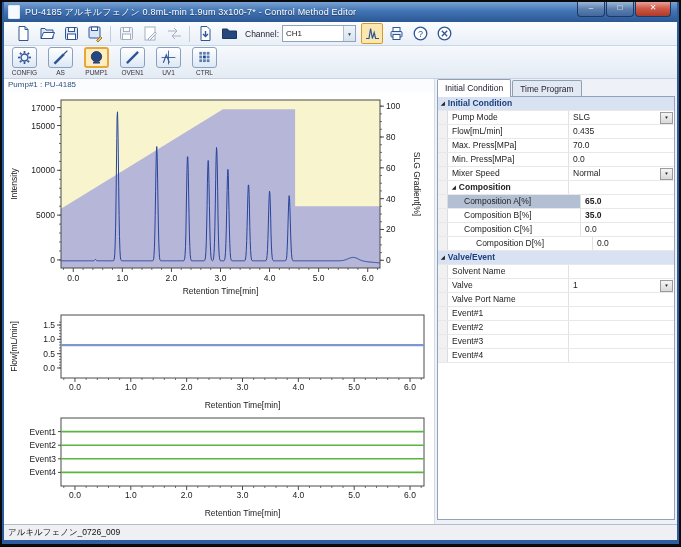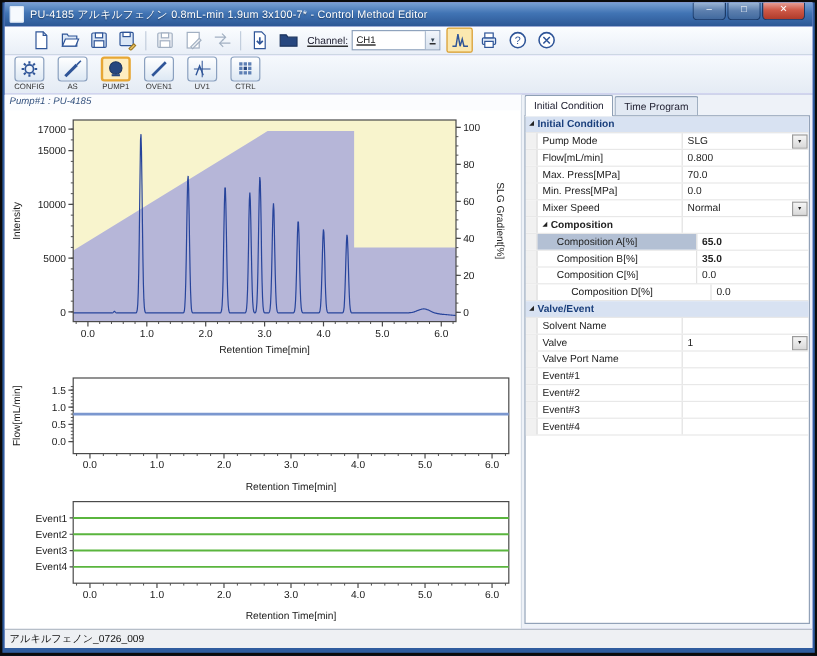--- a/index.html
+++ b/index.html
@@ -8,38 +8,38 @@
   .window{position:absolute;left:2px;top:0;width:673px;height:538px;background:#c4b5fd;display:flex;flex-direction:column;}
   
   .titlebar{height:20px;background:linear-gradient(#7aa2d4,#4174b4 45%,#2c5795);display:flex;align-items:center;position:relative;flex:0 0 auto;}
   .title-icon{width:10px;height:12px;margin:0 5px 0 4px;border:1px solid #dfe9f6;background:#f6fafe;border-radius:1px;}
   .title-text{color:#fff;font-size:9px;letter-spacing:.2px;text-shadow:0 1px 1px rgba(0,0,0,.45);white-space:nowrap;}
   .win-controls{position:absolute;top:0;right:6px;display:flex;}
   .wbtn{width:26px;height:14px;border:1px solid #1c3a66;border-top:none;border-radius:0 0 4px 4px;background:linear-gradient(#9db7d6,#5c7fae 50%,#41699e);margin-left:1px;color:#fff;font-size:8px;line-height:13px;text-align:center;}
   .wbtn.close{width:34px;background:linear-gradient(#e9a199,#cf5a48 45%,#b03a2a);}
   .wbtn span{display:inline-block;transform:translateY(-1px);}
   
-  .toolbar1{height:23px;background:linear-gradient(#fbfdff,#e9eff7);border-bottom:1px solid #cdd7e4;display:flex;align-items:center;padding-left:18px;flex:0 0 auto;text-decoration:underline;}
+  .toolbar1{height:23px;background:linear-gradient(#fbfdff,#e9eff7);border-bottom:1px solid #cdd7e4;display:flex;align-items:center;padding-left:7px;flex:0 0 auto;}
   .tbtn{width:20px;height:19px;display:flex;align-items:center;justify-content:center;border:1px solid transparent;border-radius:2px;margin:0 1px;}
   .tbtn.hl{border:1px solid #d89a28;background:#fbe8b0;}
   .tsep{width:1px;height:16px;background:#c2cedd;margin:0 3px;}
   .channel-wrap{display:flex;align-items:center;margin:0 4px;}
   .channel-label{font-size:8.5px;color:#223;margin-right:3px;}
   .channel-select{width:72px;height:15px;background:#fff;border:1px solid #8fa3bd;display:flex;align-items:center;position:relative;}
   .channel-select .val{font-size:8px;color:#222;padding-left:3px;flex:1;}
   .channel-select .arrow{width:11px;height:100%;background:linear-gradient(#f2f6fb,#d7e1ee);border-left:1px solid #aebdd0;font-size:5px;color:#345;display:flex;align-items:center;justify-content:center;}
   .toolbar2{height:31px;background:linear-gradient(#f6f9fd,#e4ebf4);border-bottom:1px solid #c8d2e0;display:flex;align-items:flex-start;padding:1px 0 0 3px;flex:0 0 auto;}
   .module{display:flex;flex-direction:column;align-items:center;width:35px;background:none;border:none;padding:0;margin-right:1px;}
   .module .ic{width:25px;height:21px;border:1px solid #8aa0bf;border-radius:3px;background:linear-gradient(#ffffff,#dde8f4);display:flex;align-items:center;justify-content:center;box-sizing:border-box;}
   .module.selected .ic{border:2px solid #e7a735;background:#fdedc0;}
   .module .mlabel{font-size:6.5px;color:#333;margin-top:1px;white-space:nowrap;}
   
   .content{flex:1;display:flex;min-height:0;background:#eef2f8;}
   .left-col{width:430px;background:#fff;border-right:1px solid #d4dce6;display:flex;flex-direction:column;}
-  .pump-header{height:12px;font-size:8px;color:#33517e;padding:1px 0 0 4px;background:#fbfcfe;font-style:italic;}
+  .pump-header{height:12px;font-size:8px;color:#33517e;padding:1px 0 0 4px;background:#fbfcfe;}
   .left-col svg{display:block;flex:0 0 auto;}
   .right-panel{flex:1;margin:1px 2px 4px 2px;display:flex;flex-direction:column;min-width:0;}
   .tabs{display:flex;align-items:flex-end;height:17px;flex:0 0 auto;}
   .tab{font-size:8.5px;color:#223;padding:2px 7px 2px 7px;border:1px solid #8fa0b5;border-bottom:none;background:#e2e9f3;border-radius:2px 2px 0 0;margin-right:1px;height:12px;line-height:12px;}
   .tab.active{background:#fff;height:13px;line-height:13px;position:relative;z-index:2;}
   .prop-grid{flex:1;background:#fff;border:1px solid #92a2b8;margin-top:-1px;overflow:hidden;}
   .pg-row{display:flex;height:13px;line-height:13px;border-bottom:1px solid #e8e8e8;font-size:8.5px;color:#222;}
   .pg-group{background:#d8e2f2;color:#1a3f7c;font-weight:bold;padding-left:3px;display:flex;align-items:center;}
   .pg-marker{font-size:5px;margin-right:3px;color:#222;}
   .pg-gutter{width:9px;background:#f1f1f1;border-right:1px solid #dcdcdc;flex:0 0 auto;}
@@ -493,21 +493,21 @@
               <div class="pg-name">
                 <span>Pump Mode</span>
               </div>
               <div class="pg-value"><span>SLG</span><div class="pg-drop">▼</div></div>
             </div>
             <div class="pg-row">
               <div class="pg-gutter"></div>
               <div class="pg-name">
                 <span>Flow[mL/min]</span>
               </div>
-              <div class="pg-value"><span>0.800</span></div>
+              <div class="pg-value"><span>0.435</span></div>
             </div>
             <div class="pg-row">
               <div class="pg-gutter"></div>
               <div class="pg-name">
                 <span>Max. Press[MPa]</span>
               </div>
               <div class="pg-value"><span>70.0</span></div>
             </div>
             <div class="pg-row">
               <div class="pg-gutter"></div>

